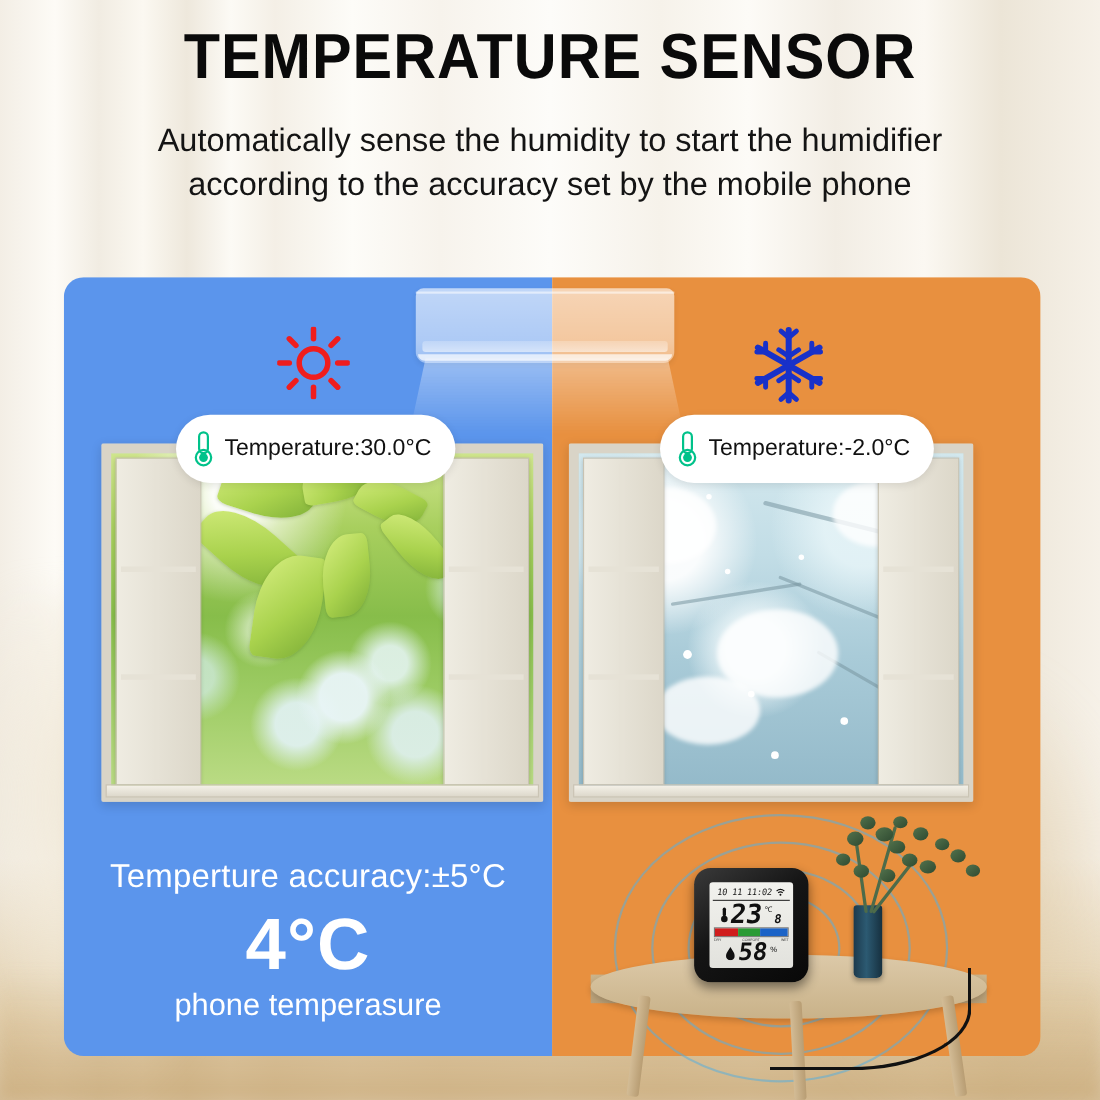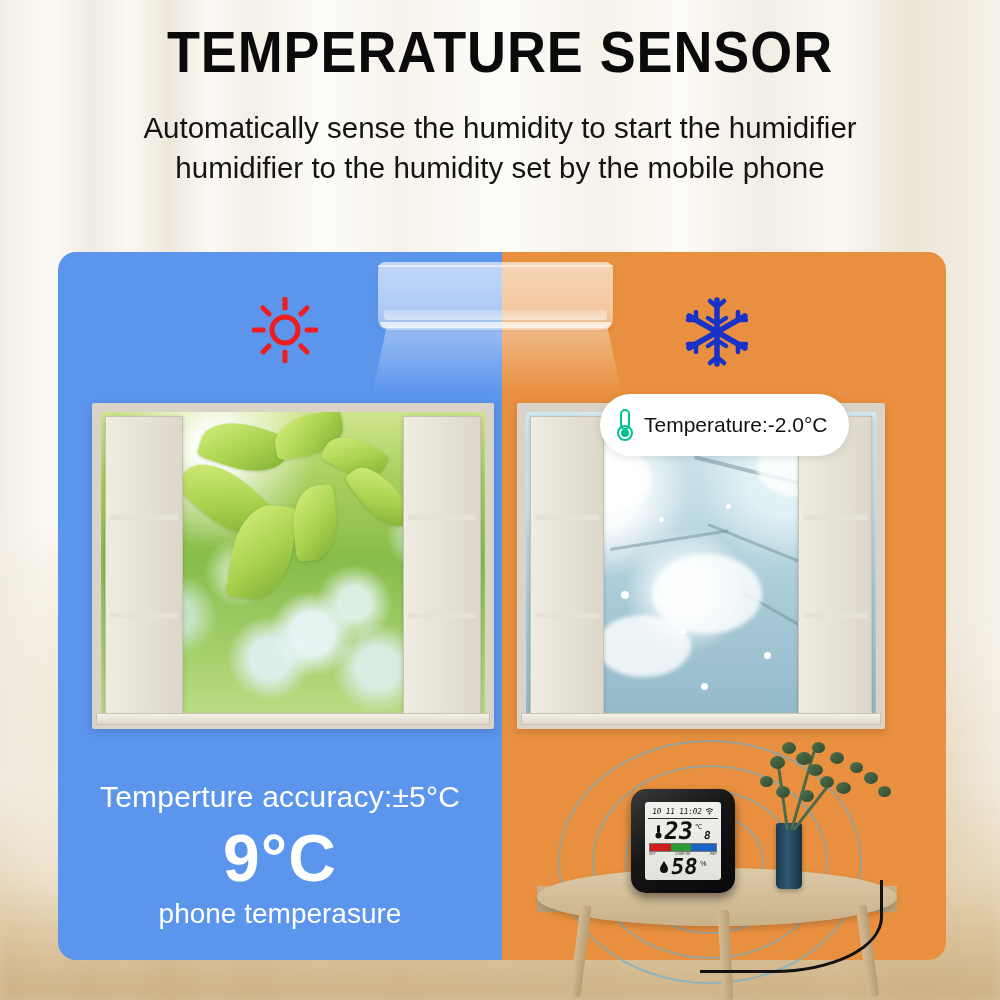--- a/index.html
+++ b/index.html
@@ -64,21 +64,21 @@
   .ac-flow{position:absolute;left:372px;top:325px;width:250px;height:70px;
     background:linear-gradient(to bottom, rgba(255,255,255,.40), rgba(255,255,255,0));
     clip-path:polygon(6% 0,94% 0,100% 100%,0% 100%);filter:blur(3px);}
 
   
   .bubble{position:absolute;height:62px;border-radius:32px;background:#fff;
     display:flex;align-items:center;padding:0 22px 0 16px;box-shadow:0 2px 8px rgba(0,0,0,.10);}
   .bubble .thermo{flex:0 0 auto;margin-right:10px;}
   .bubble span{font-size:21px;color:#111;white-space:nowrap;}
   .bubble-left{left:160px;top:377px;}
-  .bubble-right{left:600px;top:394px;}
+  .bubble-right{left:600px;top:377px;}
 
   
   .window{position:absolute;border-radius:2px;overflow:hidden;
     box-shadow:0 3px 10px rgba(0,0,0,.14);}
   .win-left{left:92px;top:403px;width:402px;height:326px;}
   .win-right{left:517px;top:403px;width:368px;height:326px;}
   .win-outer{position:absolute;inset:0;background:#d9d4c7;padding:9px;box-sizing:border-box;}
   .win-inner{position:absolute;inset:9px;overflow:hidden;background:#cfd6cd;}
 
   
@@ -175,21 +175,21 @@
 <div id="stage">
 
   <div class="bg"></div>
   <div class="bg-blur1"></div>
   <div class="bg-blur2"></div>
   <div class="bg-floor"></div>
 
   <div class="title">TEMPERATURE SENSOR</div>
   <div class="subtitle">
     <div>Automatically sense the humidity to start the humidifier</div>
-    <div>humidifier to the humidity set by the mobile phone</div>
+    <div>according to the accuracy set by the mobile phone</div>
   </div>
 
   <div class="panels">
     <div class="panel-blue"></div>
     <div class="panel-orange"></div>
   </div>
 
   <svg class="sun" viewBox="0 0 66 66">
     <circle cx="33" cy="33" r="13" fill="none" stroke="#ef1d1d" stroke-width="5"></circle>
     <g stroke="#ef1d1d" stroke-width="5" stroke-linecap="round">
@@ -282,32 +282,40 @@
     <div class="mul-v" style="left:46px;top:18px;height:288px;"></div>
     <div class="mul-h" style="left:18px;top:112px;width:64px;"></div>
     <div class="mul-h" style="left:18px;top:210px;width:64px;"></div>
     <div class="sash" style="left:281px;top:13px;width:74px;height:298px;"></div>
     <div class="mul-v" style="left:314px;top:18px;height:288px;"></div>
     <div class="mul-h" style="left:286px;top:112px;width:64px;"></div>
     <div class="mul-h" style="left:286px;top:210px;width:64px;"></div>
     <div class="sill"></div>
   </div>
 
+  <div class="bubble bubble-left">
+    <svg class="thermo" width="18" height="34" viewBox="0 0 18 34">
+      <rect x="5" y="2" width="8" height="19" rx="4" fill="none" stroke="#00c28a" stroke-width="2"></rect>
+      <circle cx="9" cy="25" r="7" fill="none" stroke="#00c28a" stroke-width="2"></circle>
+      <circle cx="9" cy="25" r="4" fill="#00c28a"></circle>
+    </svg>
+    <span>Temperature:30.0°C</span>
+  </div>
 
   <div class="bubble bubble-right">
     <svg class="thermo" width="18" height="34" viewBox="0 0 18 34">
       <rect x="5" y="2" width="8" height="19" rx="4" fill="none" stroke="#00c28a" stroke-width="2"></rect>
       <circle cx="9" cy="25" r="7" fill="none" stroke="#00c28a" stroke-width="2"></circle>
       <circle cx="9" cy="25" r="4" fill="#00c28a"></circle>
     </svg>
     <span>Temperature:-2.0°C</span>
   </div>
 
   <div class="cap1">Temperture accuracy:±5°C</div>
-  <div class="cap2">9°C</div>
+  <div class="cap2">4°C</div>
   <div class="cap3">phone temperasure</div>
 
   <div class="rings">
     <div class="ring" style="width:300px;height:240px;"></div>
     <div class="ring" style="width:232px;height:190px;"></div>
     <div class="ring" style="width:166px;height:140px;"></div>
     <div class="ring" style="width:104px;height:92px;"></div>
   </div>
 
   <div class="table-face"></div>

